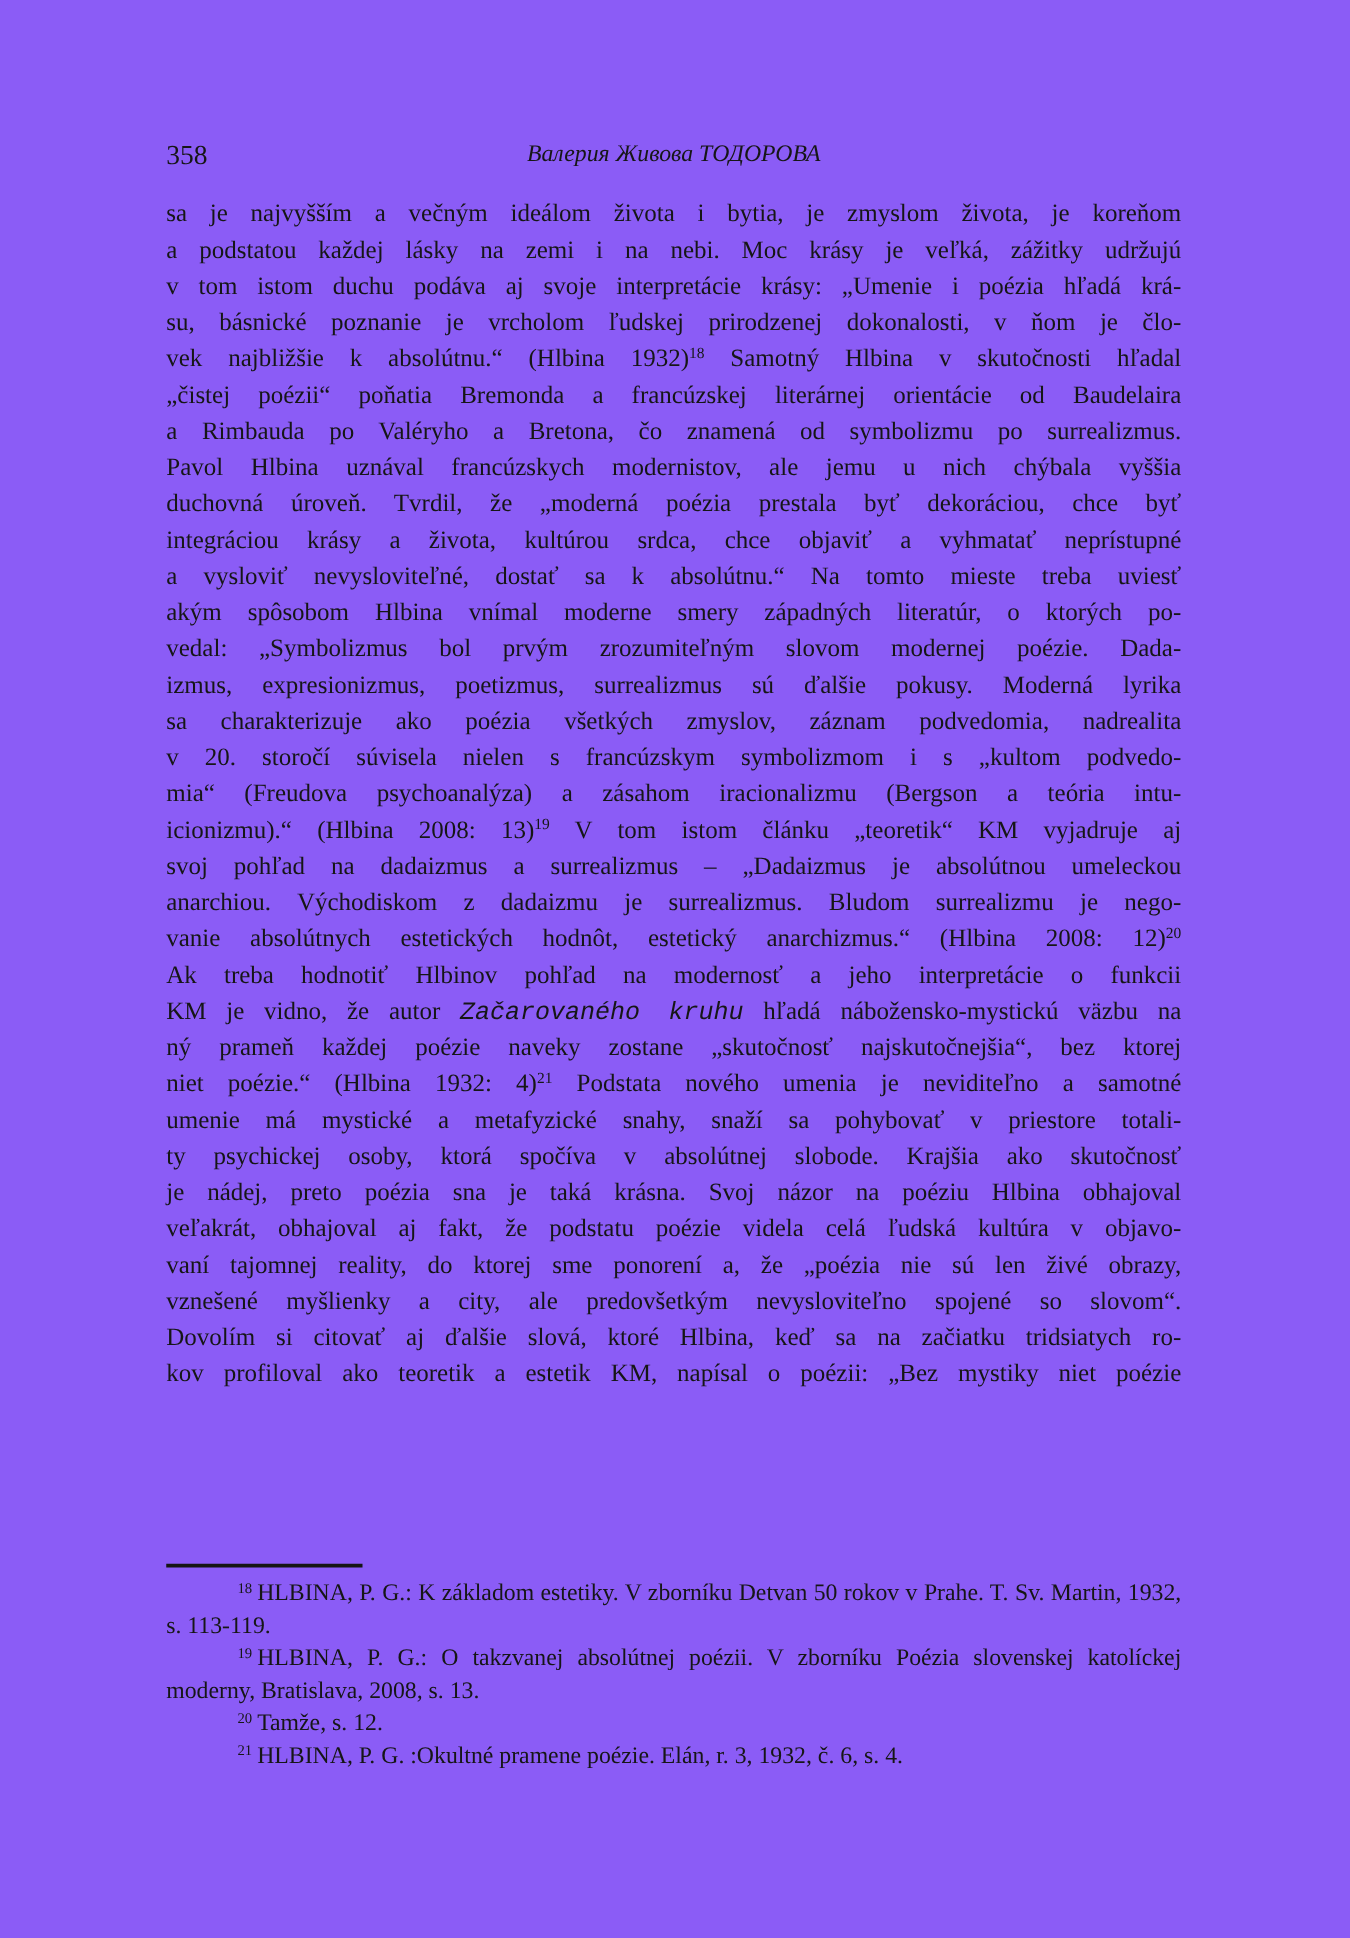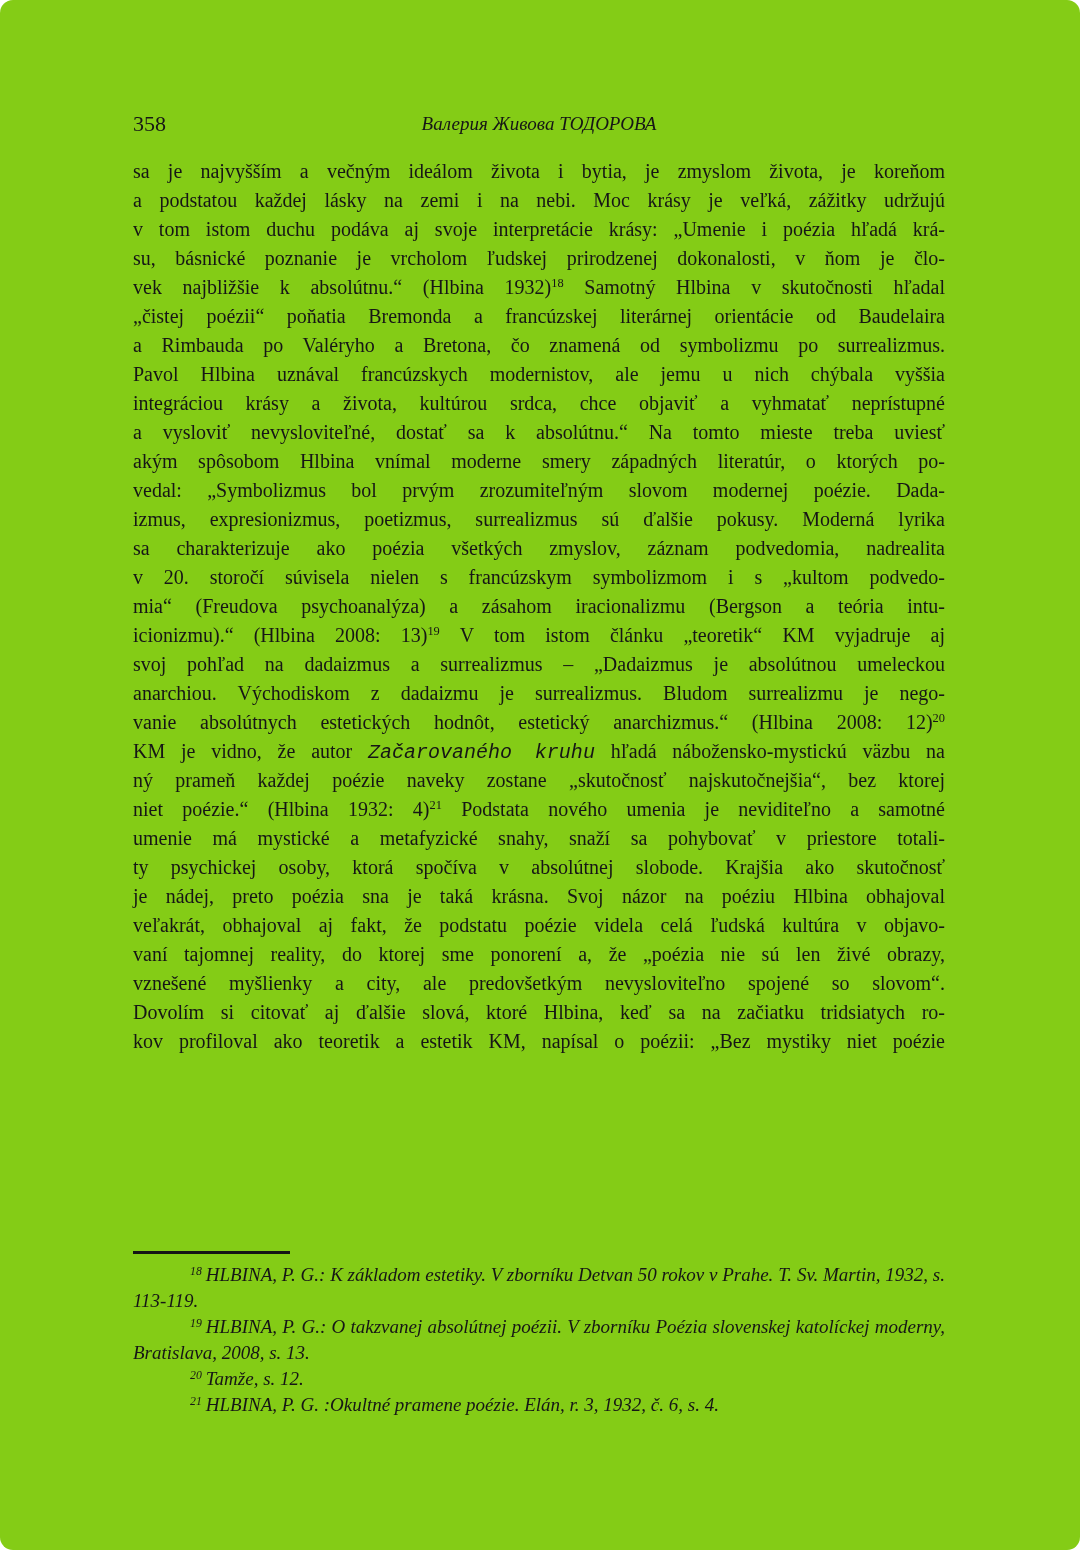--- a/index.html
+++ b/index.html
@@ -4,25 +4,24 @@
 <style>
   html, body {
     margin: 0;
     padding: 0;
     background: #ffffff;
   }
   .page {
     position: relative;
     width: 1080px;
     height: 1550px;
-    background: #84cc16;
+    background: #8b5cf6;
     color: #161616;
     font-family: "Liberation Serif", serif;
     overflow: hidden;
-    border-radius: 13px;
   }
   .running-header {
     position: absolute;
     top: 110px;
     left: 133px;
     width: 812px;
     height: 30px;
     text-align: center;
     font-size: 19px;
     font-style: italic;
@@ -67,21 +66,20 @@
     width: 157px;
     height: 3px;
     background: #151515;
   }
   .footnotes {
     position: absolute;
     top: 1262px;
     left: 133px;
     width: 812px;
     font-size: 19px;
-    font-style: italic;
   }
   .footnote {
     margin: 0;
     text-indent: 57px;
     text-align: justify;
     line-height: 26px;
   }
   .footnote .fn-text {
     margin-left: 4px;
   }
@@ -98,32 +96,34 @@
 
   <main class="body-text" id="body-text">
       <div class="line"><span>sa je najvyšším a večným ideálom života i bytia, je zmyslom života, je koreňom</span></div>
       <div class="line"><span>a podstatou každej lásky na zemi i na nebi. Moc krásy je veľká, zážitky udržujú</span></div>
       <div class="line"><span>v tom istom duchu podáva aj svoje interpretácie krásy: „Umenie i poézia hľadá krá-</span></div>
       <div class="line"><span>su, básnické poznanie je vrcholom ľudskej prirodzenej dokonalosti, v ňom je člo-</span></div>
       <div class="line"><span>vek najbližšie k absolútnu.“ (Hlbina 1932)</span><sup class="fn-ref">18</sup><span> Samotný Hlbina v skutočnosti hľadal</span></div>
       <div class="line"><span>„čistej poézii“ poňatia Bremonda a francúzskej literárnej orientácie od Baudelaira</span></div>
       <div class="line"><span>a Rimbauda po Valéryho a Bretona, čo znamená od symbolizmu po surrealizmus.</span></div>
       <div class="line"><span>Pavol Hlbina uznával francúzskych modernistov, ale jemu u nich chýbala vyššia</span></div>
+      <div class="line"><span>duchovná úroveň. Tvrdil, že „moderná poézia prestala byť dekoráciou, chce byť</span></div>
       <div class="line"><span>integráciou krásy a života, kultúrou srdca, chce objaviť a vyhmatať neprístupné</span></div>
       <div class="line"><span>a vysloviť nevysloviteľné, dostať sa k absolútnu.“ Na tomto mieste treba uviesť</span></div>
       <div class="line"><span>akým spôsobom Hlbina vnímal moderne smery západných literatúr, o ktorých po-</span></div>
       <div class="line"><span>vedal: „Symbolizmus bol prvým zrozumiteľným slovom modernej poézie. Dada-</span></div>
       <div class="line"><span>izmus, expresionizmus, poetizmus, surrealizmus sú ďalšie pokusy. Moderná lyrika</span></div>
       <div class="line"><span>sa charakterizuje ako poézia všetkých zmyslov, záznam podvedomia, nadrealita</span></div>
       <div class="line"><span>v 20. storočí súvisela nielen s francúzskym symbolizmom i s „kultom podvedo-</span></div>
       <div class="line"><span>mia“ (Freudova psychoanalýza) a zásahom iracionalizmu (Bergson a teória intu-</span></div>
       <div class="line"><span>icionizmu).“ (Hlbina 2008: 13)</span><sup class="fn-ref">19</sup><span> V tom istom článku „teoretik“ KM vyjadruje aj</span></div>
       <div class="line"><span>svoj pohľad na dadaizmus a surrealizmus – „Dadaizmus je absolútnou umeleckou</span></div>
       <div class="line"><span>anarchiou. Východiskom z dadaizmu je surrealizmus. Bludom surrealizmu je nego-</span></div>
       <div class="line"><span>vanie absolútnych estetických hodnôt, estetický anarchizmus.“ (Hlbina 2008: 12)</span><sup class="fn-ref">20</sup></div>
+      <div class="line"><span>Ak treba hodnotiť Hlbinov pohľad na modernosť a jeho interpretácie o funkcii</span></div>
       <div class="line"><span>KM je vidno, že autor </span><em>Začarovaného kruhu</em><span> hľadá nábožensko-mystickú väzbu na</span></div>
       <div class="line"><span>ný prameň každej poézie naveky zostane „skutočnosť najskutočnejšia“, bez ktorej</span></div>
       <div class="line"><span>niet poézie.“ (Hlbina 1932: 4)</span><sup class="fn-ref">21</sup><span> Podstata nového umenia je neviditeľno a samotné</span></div>
       <div class="line"><span>umenie má mystické a metafyzické snahy, snaží sa pohybovať v priestore totali-</span></div>
       <div class="line"><span>ty psychickej osoby, ktorá spočíva v absolútnej slobode. Krajšia ako skutočnosť</span></div>
       <div class="line"><span>je nádej, preto poézia sna je taká krásna. Svoj názor na poéziu Hlbina obhajoval</span></div>
       <div class="line"><span>veľakrát, obhajoval aj fakt, že podstatu poézie videla celá ľudská kultúra v objavo-</span></div>
       <div class="line"><span>vaní tajomnej reality, do ktorej sme ponorení a, že „poézia nie sú len živé obrazy,</span></div>
       <div class="line"><span>vznešené myšlienky a city, ale predovšetkým nevysloviteľno spojené so slovom“.</span></div>
       <div class="line"><span>Dovolím si citovať aj ďalšie slová, ktoré Hlbina, keď sa na začiatku tridsiatych ro-</span></div>

